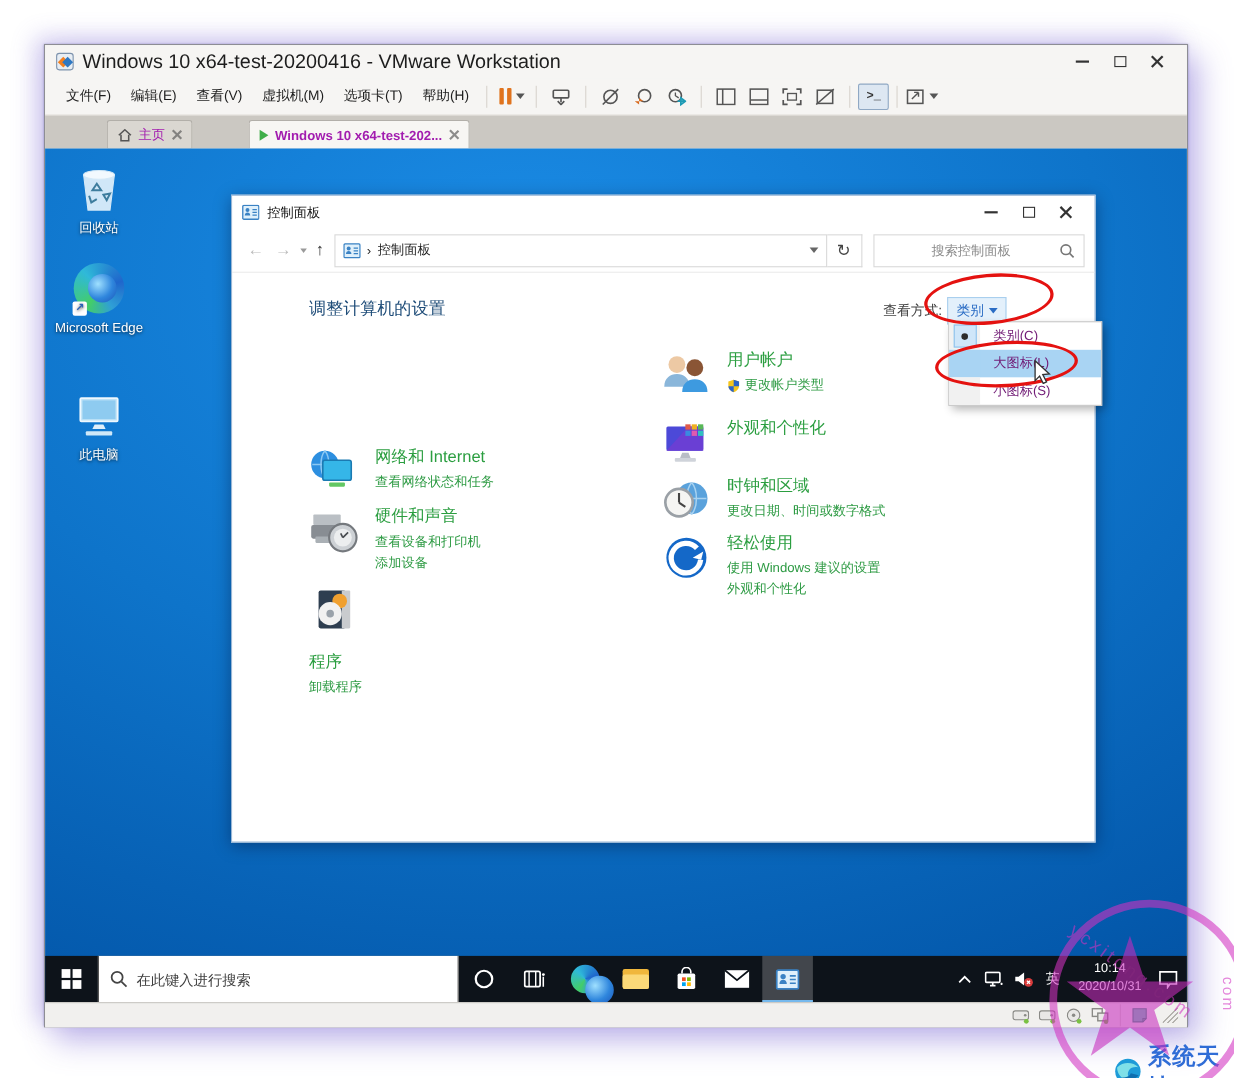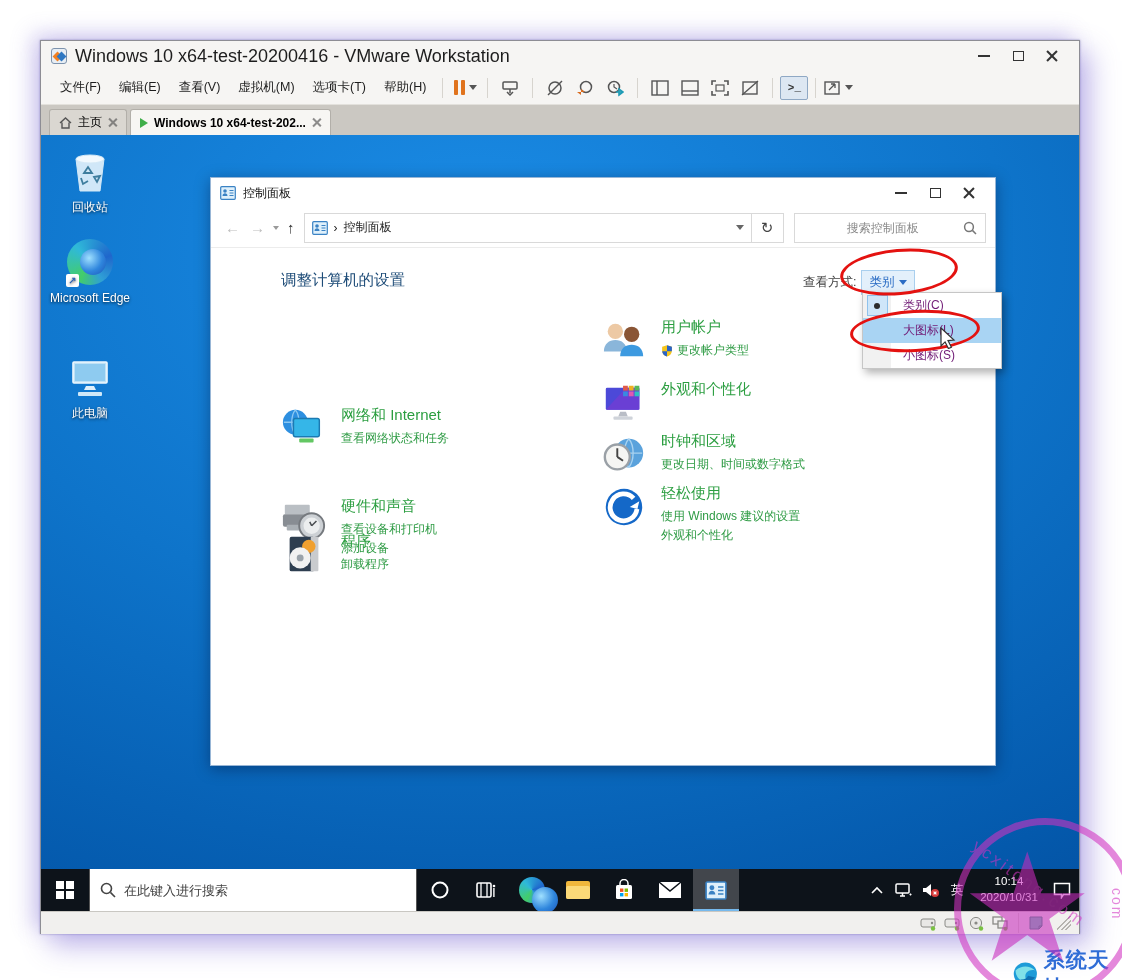--- a/index.html
+++ b/index.html
@@ -33,21 +33,21 @@
   .pause-bars { display:flex; gap:3px; }
   .pause-bars b { width:4px; height:15px; background:#e0731d; border-radius:1px; }
   .caret-dn { width:0; height:0; border-left:4px solid transparent; border-right:4px solid transparent; border-top:5px solid #555; margin-left:4px; }
   .tb-btn svg { display:block; }
   .console-btn { border:1px solid #8fa8c4; background:#dde7f2; border-radius:2px; width:28px; height:24px;
                  font-family:"Liberation Mono","DejaVu Sans Mono",monospace; font-size:11px; font-weight:bold; color:#333;
                  display:flex; align-items:center; justify-content:center; }
 
   .vm-tabbar { height:30px; background:#cbc8c2; display:flex; align-items:flex-end; padding-left:8px; gap:3px; }
   .tab { height:26px; display:flex; align-items:center; gap:6px; padding:0 9px; background:#dad7d1;
-         border:1px solid #b2afa9; border-bottom:none; border-radius:3px 3px 0 0; font-size:12px; color:#000000; }
+         border:1px solid #b2afa9; border-bottom:none; border-radius:3px 3px 0 0; font-size:12px; color:#a21caf;margin-left:48px; }
   .tab.active { background:#f7f6f3; font-weight:bold; }
   .tab-close { position:relative; width:9px; height:9px; opacity:.65; }
   .tab-close:before,.tab-close:after{ content:""; position:absolute; left:4px; top:-1px; width:1.5px; height:11px; background:#555; }
   .tab-close:before{ transform:rotate(45deg);} .tab-close:after{ transform:rotate(-45deg);}
   .play-tri { width:0; height:0; border-top:5px solid transparent; border-bottom:5px solid transparent; border-left:8px solid #3fae49; }
 
   
   .vm-screen { position:absolute; left:0; top:94px; width:1038px; height:776px; overflow:hidden;
      background: radial-gradient(135% 125% at 42% 15%, #1b8ce6 0%, #0e74ca 38%, #0459ac 72%, #02418c 100%); }
 
@@ -363,39 +363,39 @@
                 <rect x="13" y="13" width="27" height="19" rx="2" fill="#35b6e8" stroke="#1b7ab2" stroke-width="1.5"></rect>
                 <rect x="19" y="34" width="15" height="4" rx="1" fill="#63c763"></rect>
               </svg>
             </div>
             <div>
               <div class="cat-title">网络和 Internet</div>
               <div class="cat-link">查看网络状态和任务</div>
             </div>
           </div>
 
-          <div class="cat" style="left:70px; top:212px;margin-top:37px;">
+          <div class="cat" style="left:70px; top:212px;">
             <div class="ic">
               <svg width="46" height="46" viewBox="0 0 48 48">
                 <rect x="4" y="8" width="26" height="10" rx="1" fill="#babfc4"></rect>
                 <rect x="2" y="18" width="30" height="13" rx="2" fill="#888d93"></rect>
                 <rect x="6" y="29" width="22" height="6" rx="1" fill="#aab0b5"></rect>
                 <circle cx="32" cy="30" r="13" fill="#cdd1d5" stroke="#75797e" stroke-width="2"></circle>
                 <circle cx="32" cy="30" r="8.5" fill="#eceeef"></circle>
                 <path d="M32 30l5-5M32 30l-2-4" stroke="#4a4e52" stroke-width="1.6"></path>
               </svg>
             </div>
             <div>
               <div class="cat-title">硬件和声音</div>
               <div class="cat-link">查看设备和打印机</div>
               <div class="cat-link">添加设备</div>
             </div>
           </div>
 
-          <div class="cat" style="left:70px; top:284px;">
+          <div class="cat" style="left:70px; top:284px;flex-direction:column;">
             <div class="ic">
               <svg width="46" height="46" viewBox="0 0 48 48">
                 <rect x="9" y="5" width="26" height="36" rx="2" fill="#2e3e50"></rect>
                 <rect x="31" y="5" width="8" height="36" rx="1" fill="#c9cbce"></rect>
                 <circle cx="29" cy="15" r="7" fill="#f0a030"></circle>
                 <circle cx="20" cy="27" r="11" fill="#f1f1f1"></circle>
                 <circle cx="20" cy="27" r="3.6" fill="#9aa2aa"></circle>
               </svg>
             </div>
             <div>

